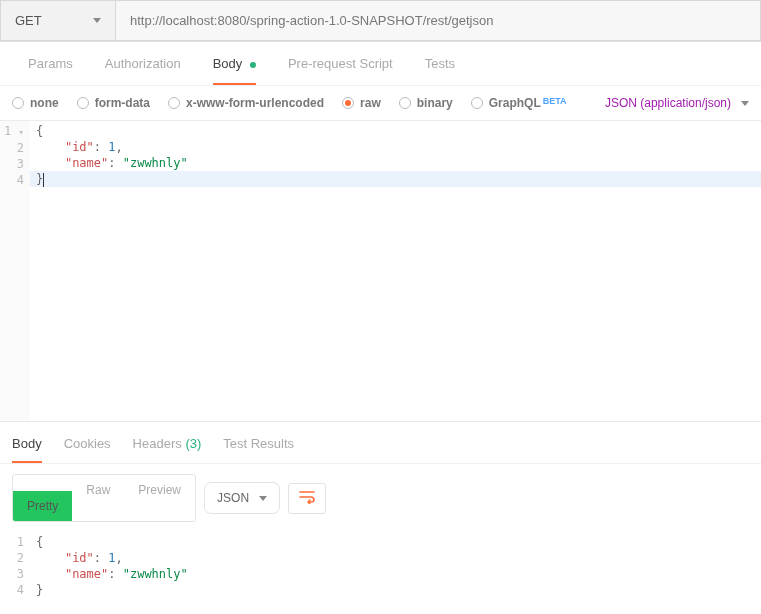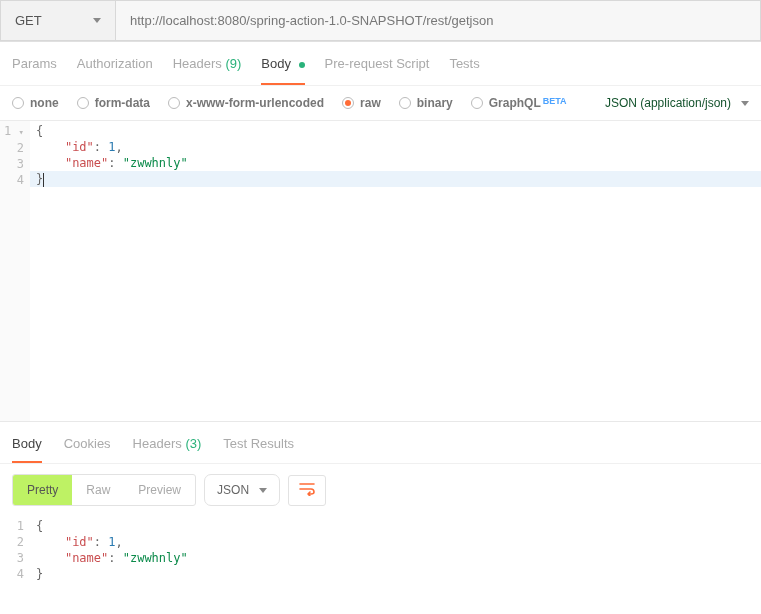--- a/index.html
+++ b/index.html
@@ -41,22 +41,22 @@
   display: flex;
   align-items: center;
   padding: 12px 14px;
   background: #f7f7f7;
   border: 1px solid #d8d8d8;
   color: #777;
   font-size: 13px;
 }
 .req-tabs {
   display: flex;
-  gap: 20px;
-  padding: 14px 12px 0 12px;
+  gap: 32px;
+  padding: 14px 12px 0 28px;
   border-bottom: 1px solid #f0f0f0;
   color: #aaa;
   font-size: 13px;
 }
 .req-tab {
   padding-bottom: 12px;
   cursor: pointer;
   position: relative;
 }
 .req-tab.active {
@@ -99,21 +99,21 @@
   content: "";
   position: absolute;
   top: 2px; left: 2px;
   width: 6px; height: 6px;
   background: #ff6c37;
   border-radius: 50%;
 }
 .beta { color: #4da3ff; font-size: 9px; vertical-align: top; margin-left: 2px; }
 .content-type {
   margin-left: auto;
-  color: #14532d;
+  color: #a21caf;
   display: flex;
   align-items: center;
   gap: 10px;
 }
 .editor {
   display: flex;
   font-family: Consolas, Menlo, monospace;
   font-size: 12px;
   height: 300px;
   background: #fff;
@@ -168,22 +168,23 @@
   overflow: hidden;
   background: #fff;
 }
 .toggle-btn {
   padding: 8px 14px;
   font-size: 12px;
   color: #aaa;
   cursor: pointer;
 }
 .toggle-btn.active {
-  background: #bef264;
+  background: #22c55e;
   color: #555;
+  margin-top: 16px;
 }
 .json-drop {
   border: 1px solid #e2e2e2;
   border-radius: 7px;
   padding: 8px 12px;
   font-size: 12px;
   color: #666;
   display: flex;
   align-items: center;
   gap: 10px;
@@ -213,24 +214,20 @@
     <span class="chev"></span>
   </div>
   <div class="url-input">
     <span>http://localhost:8080/spring-action-1.0-SNAPSHOT/rest/getjson</span>
   </div>
 </div>
 
 <div class="req-tabs">
   <div class="req-tab">Params</div>
   <div class="req-tab">Authorization</div>
-  <div class="req-tab">
-    <span>Headers</span>
-    <span class="count-green">(9)</span>
-  </div>
   <div class="req-tab active">
     <span>Body</span>
     <span class="green-dot"></span>
   </div>
   <div class="req-tab">Pre-request Script</div>
   <div class="req-tab">Tests</div>
 </div>
 
 <div class="body-type-row">
   <label class="radio">

